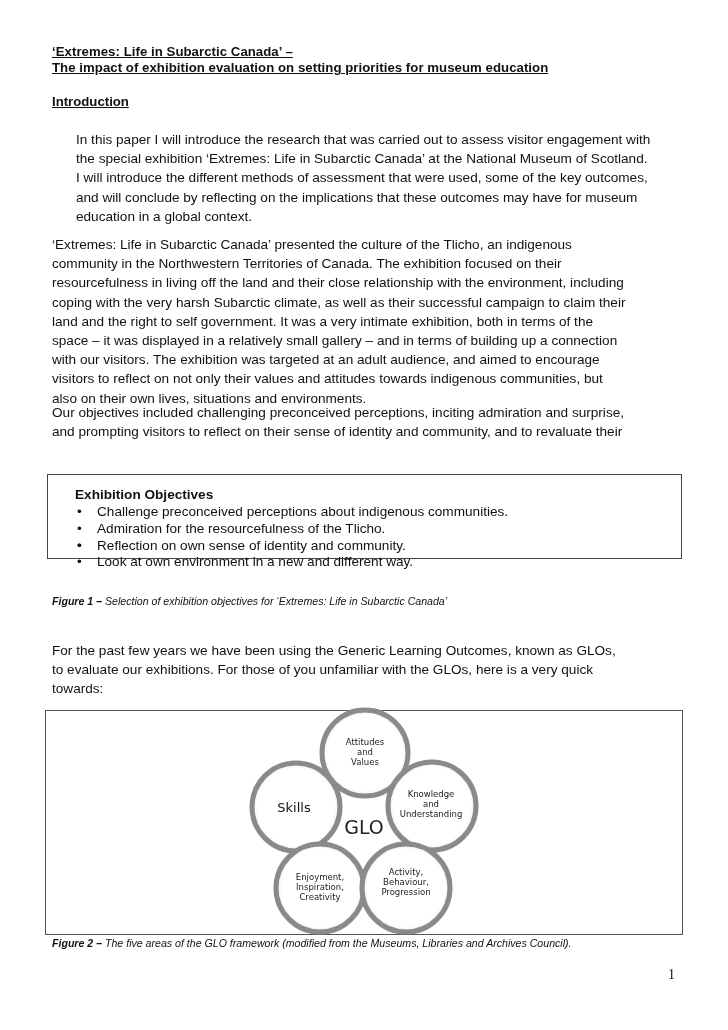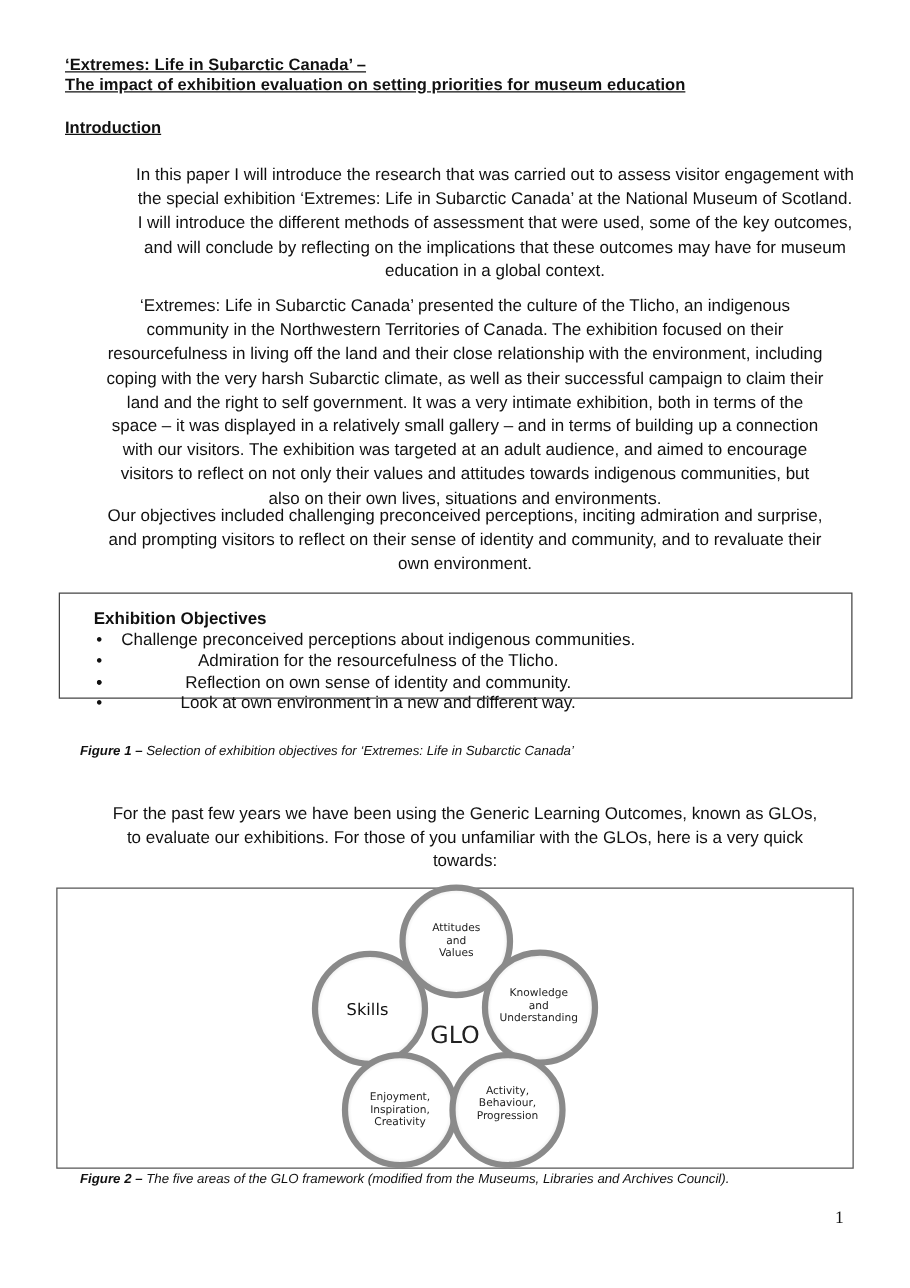--- a/index.html
+++ b/index.html
@@ -1,28 +1,28 @@
 <!DOCTYPE html>
 <html><head>
 <meta charset="utf-8">
 <style>
   html, body { margin: 0; padding: 0; background: #ffffff; }
   body { width: 728px; height: 1030px; position: relative; overflow: hidden;
          font-family: "Liberation Sans", sans-serif; color: #111; }
-  .page { position: absolute; left: 0; top: 0; width: 728px; height: 1030px; text-align: center; }
+  .page { position: absolute; left: 0; top: 0; width: 728px; height: 1030px; }
   .title-line { position: absolute; left: 52px; font-size: 13.2px; font-weight: bold; text-decoration: underline; white-space: nowrap; letter-spacing: 0.05px; }
   .heading { position: absolute; left: 52px; font-size: 13.2px; font-weight: bold; text-decoration: underline; }
   .para { position: absolute; left: 52px; width: 640px; font-size: 13.6px; line-height: 19.2px; }
   .para .ln { display: block; white-space: nowrap; }
   .box1 { position: absolute; left: 47px; top: 474px; width: 635px; height: 85px; border: 1.5px solid #444; box-sizing: border-box; }
   .box1 .obj-title { position: absolute; left: 27px; top: 12px; font-size: 13.6px; font-weight: bold; }
   .box1 ul { position: absolute; left: 27px; top: 29px; margin: 0; padding: 0; list-style: none; }
   .box1 li { font-size: 13.6px; line-height: 16.8px; white-space: nowrap; position: relative; padding-left: 22px; }
   .box1 li .bullet { position: absolute; left: 2px; top: 0; }
-  .caption { position: absolute; left: 52px; font-size: 10.6px; font-style: italic; white-space: nowrap; margin-left: 12px; }
+  .caption { position: absolute; left: 52px; font-size: 10.6px; font-style: italic; white-space: nowrap; }
   .caption b { font-style: italic; }
   .box2 { position: absolute; left: 45px; top: 710px; width: 638px; height: 225px; border: 1.5px solid #555; box-sizing: border-box; }
   .glo { position: absolute; left: 0; top: 0; }
   .pagenum { position: absolute; left: 668px; top: 967px; font-family: "Liberation Serif", serif; font-size: 14px; }
 </style>
 </head>
 <body>
 
 <div class="page">
 
@@ -47,21 +47,20 @@
     <span class="ln">land and the right to self government. It was a very intimate exhibition, both in terms of the</span>
     <span class="ln">space – it was displayed in a relatively small gallery – and in terms of building up a connection</span>
     <span class="ln">with our visitors. The exhibition was targeted at an adult audience, and aimed to encourage</span>
     <span class="ln">visitors to reflect on not only their values and attitudes towards indigenous communities, but</span>
     <span class="ln">also on their own lives, situations and environments.</span>
   </div>
 
   <div class="para" style="top:403px;">
     <span class="ln">Our objectives included challenging preconceived perceptions, inciting admiration and surprise,</span>
     <span class="ln">and prompting visitors to reflect on their sense of identity and community, and to revaluate their</span>
-    <span class="ln">own environment.</span>
   </div>
 
   <div class="box1">
     <div class="obj-title">Exhibition Objectives</div>
     <ul>
       <li><span class="bullet">•</span><span>Challenge preconceived perceptions about indigenous communities.</span></li>
       <li><span class="bullet">•</span><span>Admiration for the resourcefulness of the Tlicho.</span></li>
       <li><span class="bullet">•</span></li>
       <li><span class="bullet">•</span><span>Reflection on own sense of identity and community.</span></li>
       <li><span class="bullet">•</span><span>Look at own environment in a new and different way.</span></li>

